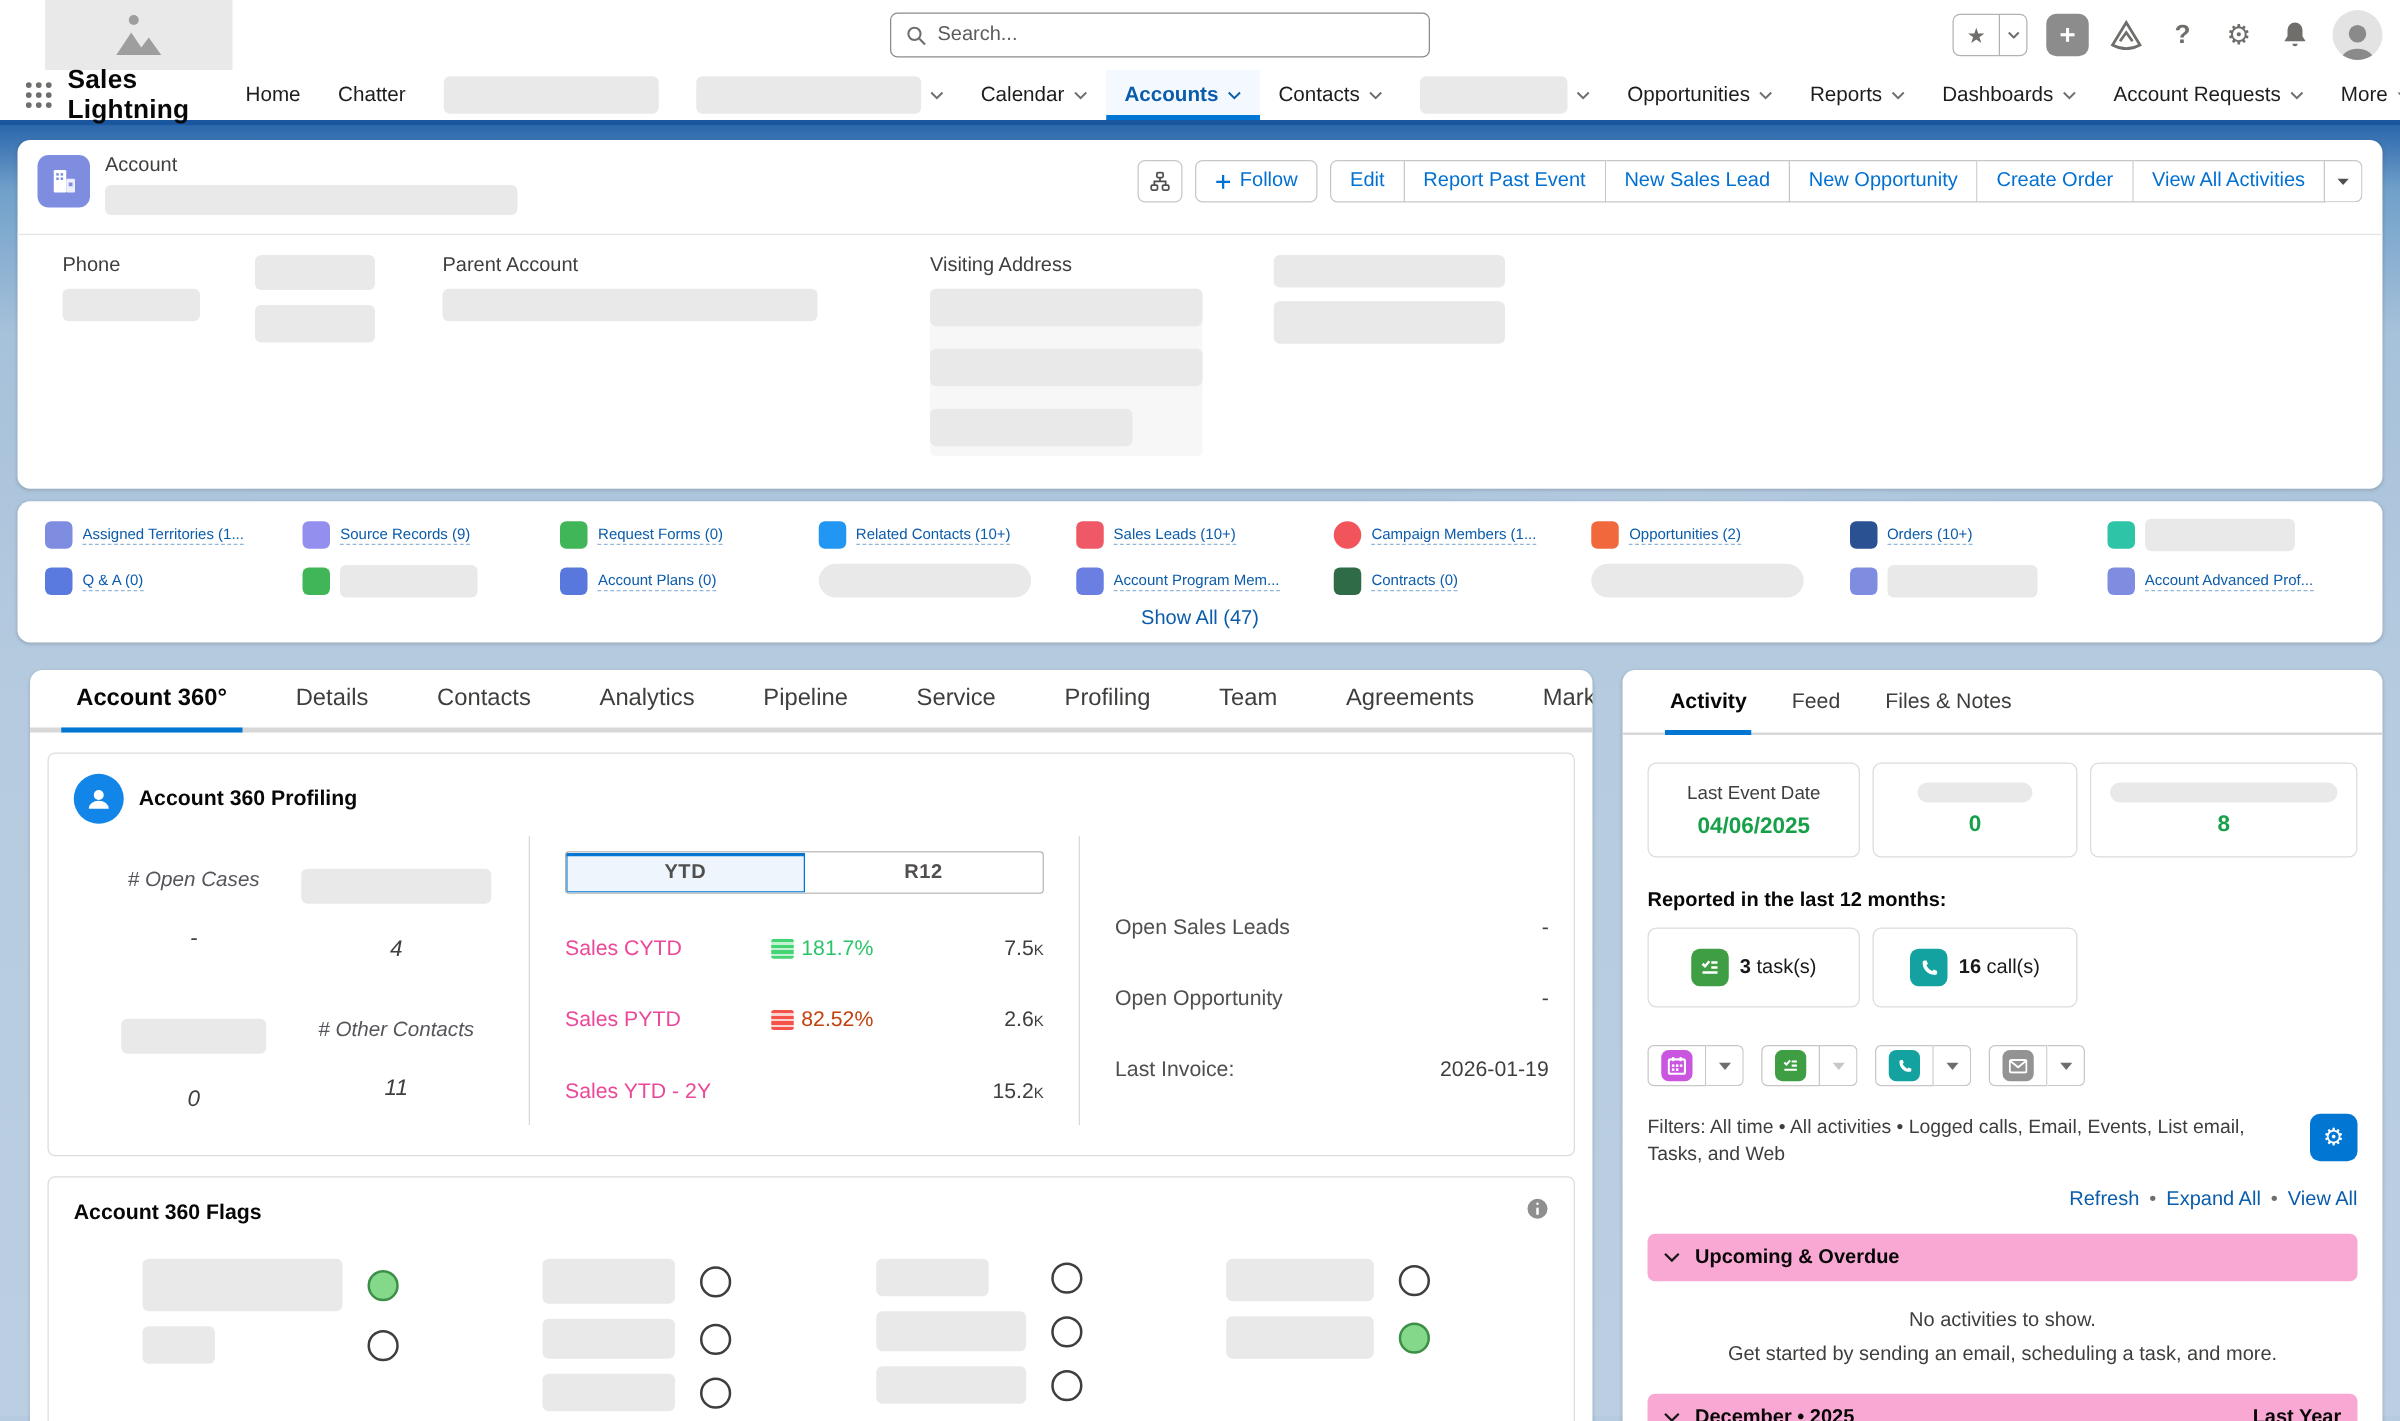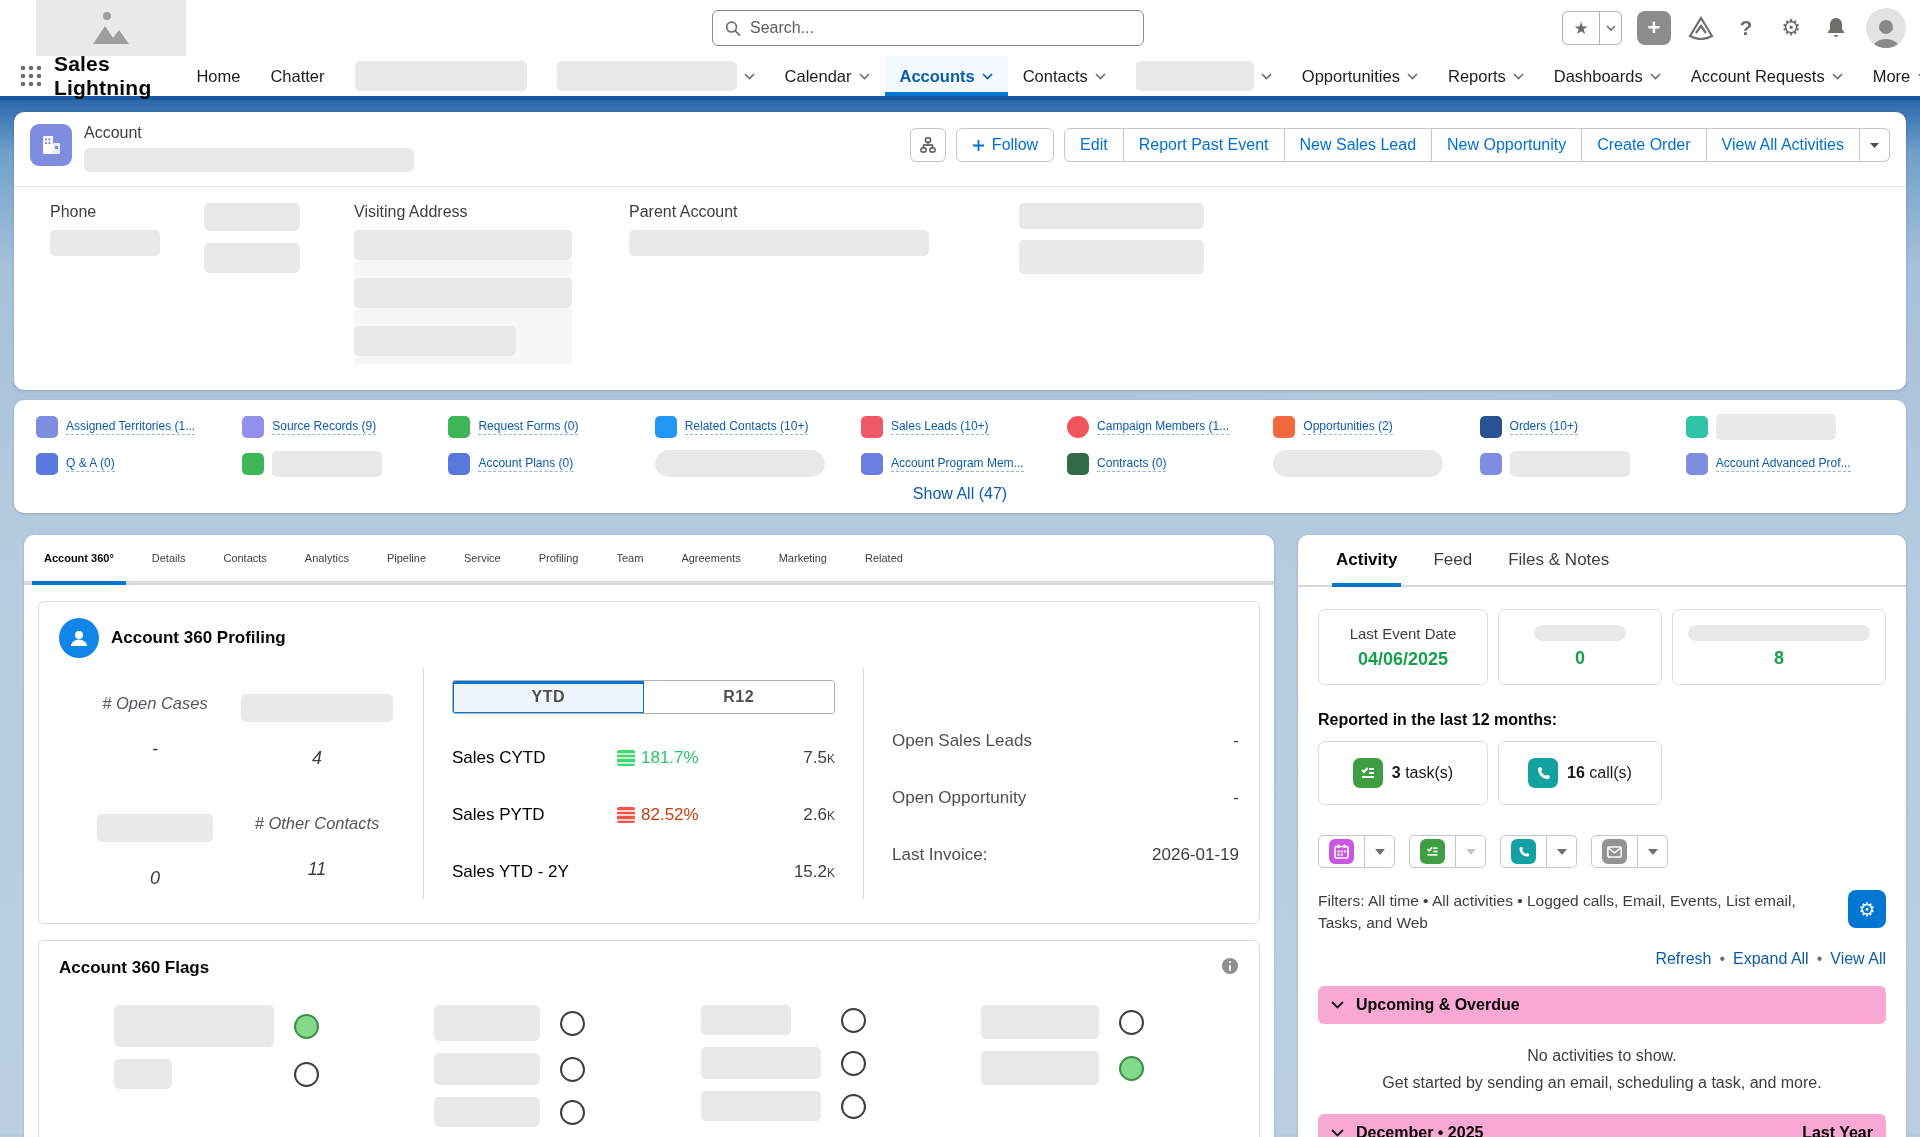--- a/index.html
+++ b/index.html
@@ -65,39 +65,39 @@
   .qlabel { font-size:12px; color:#0b5cab; border-bottom:1px dashed #93b6d6; line-height:1.25; white-space:nowrap; overflow:hidden; cursor:pointer; }
   .show-all { text-align:center; margin-top:8px; font-size:16px; color:#0b5cab; cursor:pointer; }
 
   
   .main-row { display:flex; gap:24px; margin:22px 14px 0 24px; align-items:flex-start; }
   .left-card { flex:1; height:760px; overflow:hidden; }
   .right-card { width:608px; height:760px; overflow:hidden; }
 
   
   .tabs-row { display:flex; gap:38px; padding:0 20px; height:50px; align-items:center; border-bottom:4px solid #d8d8d8; }
-  .tab { font-size:11px; color:#3e3e3c; position:relative; height:100%; display:flex; align-items:center; cursor:pointer; white-space:nowrap; }
+  .tab { font-size:19px; color:#3e3e3c; position:relative; height:100%; display:flex; align-items:center; cursor:pointer; white-space:nowrap;margin-left:17px; }
   .tab.active { font-weight:bold; color:#080707; }
   .tab.active::after { content:""; position:absolute; left:-12px; right:-12px; bottom:-4px; height:4px; background:#0176d3; }
 
   
   .inner-card { border:1px solid #dcdcdc; border-radius:6px; margin:16px 14px 0; padding:16px 20px 24px; }
   .ic-head { display:flex; align-items:center; gap:12px; }
   .ic-title { font-size:17px; font-weight:bold; color:#080707; }
   .prof-body { display:flex; margin-top:10px; }
   .prof-stats { flex:0 0 365px; display:grid; grid-template-columns:1fr 1fr; row-gap:34px; border-right:1px solid #d8d8d8; padding:26px 25px 0 15px; }
   .stat-cell { display:flex; flex-direction:column; align-items:center; gap:26px;font-style:italic; }
   .stat-label { font-size:16.5px; color:#54565b; }
   .stat-value { font-size:18px; color:#3e3e3c; }
   .prof-mid { flex:0 0 440px; padding:12px 28px; border-right:1px solid #d8d8d8; }
   .ytd-toggle { display:flex; height:34px; border:1px solid #b0b0b0; border-radius:3px; overflow:hidden; }
   .ytd-seg { flex:1; display:flex; align-items:center; justify-content:center; font-size:16px; font-weight:bold; color:#514f4d; letter-spacing:.5px; cursor:pointer; background:#fff; }
   .ytd-seg.active { background:#eef5fd; box-shadow:inset 0 3px 0 #0176d3, inset 0 0 0 1px #0176d3; }
   .sales-row { display:flex; align-items:center; margin-top:31px; height:26px; }
-  .sales-label { flex:0 0 165px; font-size:17px; color:#000000; }
+  .sales-label { flex:0 0 165px; font-size:17px; color:#ec4899; }
   .pct-wrap { display:flex; align-items:center; gap:6px; }
   .bars-ic { width:18px; height:16px; border-radius:2px; }
   .bars-ic.up { background:repeating-linear-gradient(180deg, #44d473 0 2.6px, #c2f2d2 2.6px 4.6px); }
   .bars-ic.down { background:repeating-linear-gradient(180deg, #f4524a 0 2.6px, #fbd3cf 2.6px 4.6px); }
   .pct-up { color:#2bc46a; font-size:17px; }
   .pct-down { color:#c2410c; font-size:17px; }
   .sales-value { margin-left:auto; font-size:17px; color:#3e3e3c; font-variant:small-caps; }
   .prof-right { flex:1; padding-left:28px; padding-top:60px; }
   .pr-row { display:flex; align-items:center; margin-bottom:31px; height:26px; }
   .pr-label { font-size:17px; color:#514f4d; }
@@ -347,31 +347,31 @@
     </div>
     <div class="record-fields">
       <div class="fcol" style="flex:0 0 154px;">
         <span class="f-label">Phone</span>
         <span class="ph" style="width:110px;height:26px;margin-top:9px;"></span>
       </div>
       <div class="fcol" style="flex:0 0 150px; gap:12px;">
         <span class="ph" style="width:96px;height:28px;"></span>
         <span class="ph" style="width:96px;height:30px;"></span>
       </div>
+      <div class="fcol" style="flex:0 0 390px;">
+        <span class="f-label">Parent Account</span>
+        <span class="ph" style="width:300px;height:26px;margin-top:9px;"></span>
+      </div>
       <div class="fcol" style="flex:0 0 275px;">
         <span class="f-label">Visiting Address</span>
         <div style="margin-top:9px;background:#f7f7f7;border-radius:4px;width:218px;padding-bottom:8px;">
           <span class="ph" style="width:218px;height:30px;display:block;"></span>
           <span class="ph" style="width:218px;height:30px;display:block;margin-top:18px;"></span>
           <span class="ph" style="width:162px;height:30px;display:block;margin-top:18px;"></span>
         </div>
-      </div>
-      <div class="fcol" style="flex:0 0 390px;">
-        <span class="f-label">Parent Account</span>
-        <span class="ph" style="width:300px;height:26px;margin-top:9px;"></span>
       </div>
       <div class="fcol" style="flex:1; gap:11px;">
         <span class="ph" style="width:185px;height:26px;"></span>
         <span class="ph" style="width:185px;height:34px;"></span>
       </div>
     </div>
   </section>
 
   <section class="card links-card">
     <div class="links-grid">

